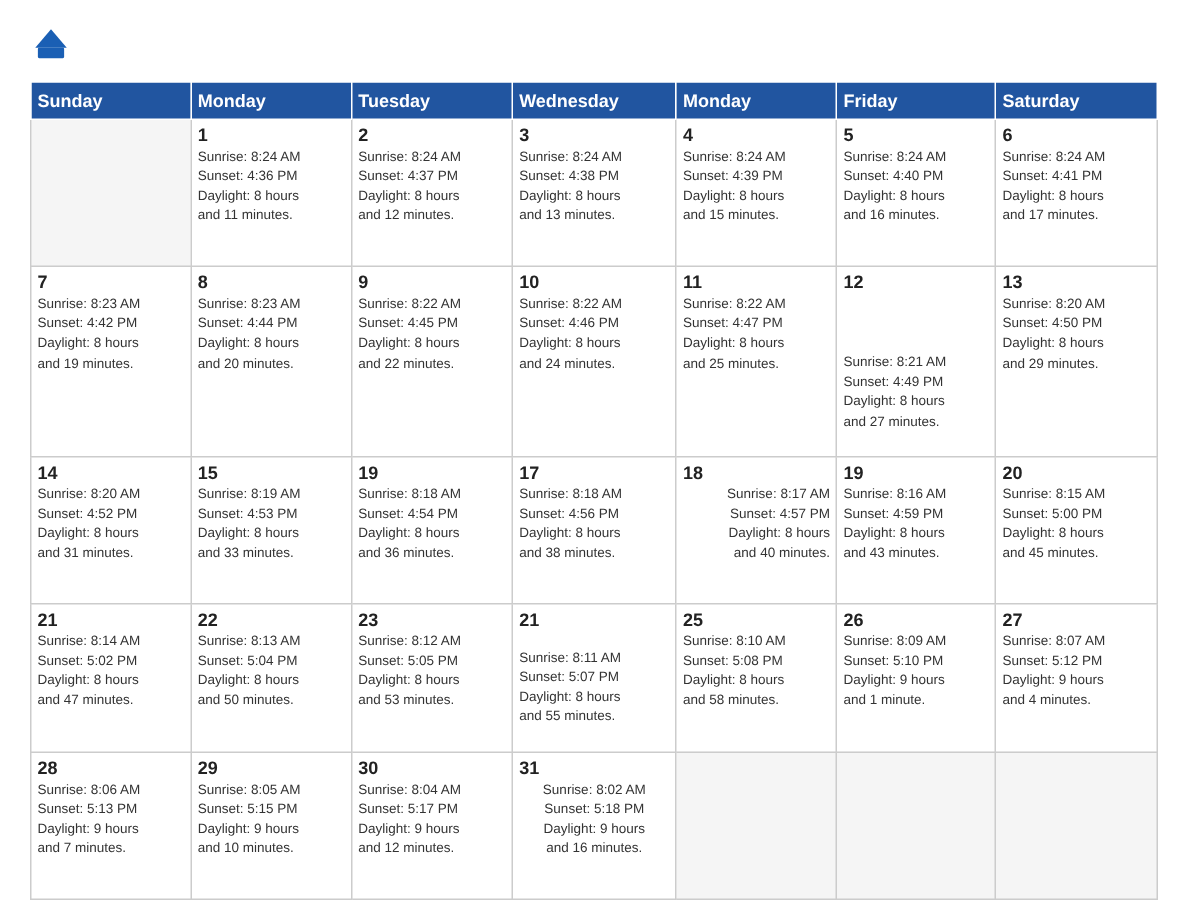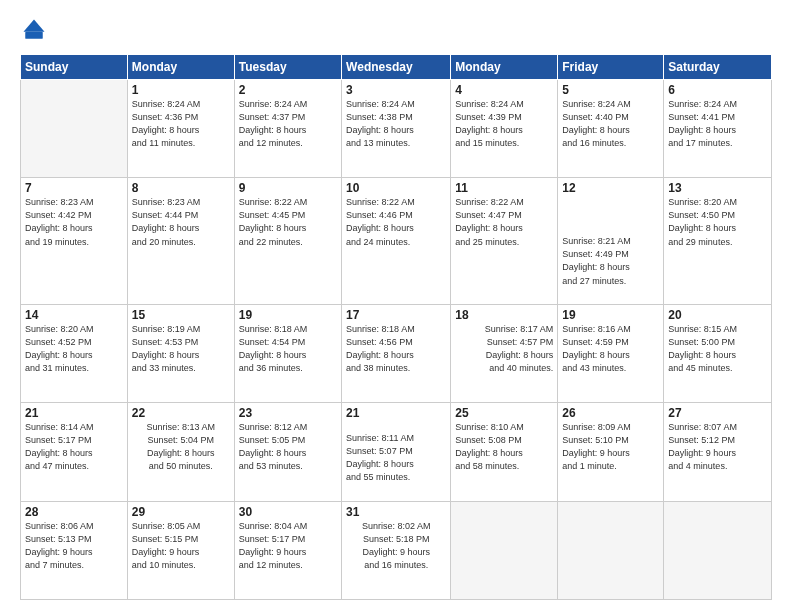--- a/index.html
+++ b/index.html
@@ -272,27 +272,27 @@
             <div class="day-info" style="white-space: pre-line;">Sunrise: 8:15 AM
 Sunset: 5:00 PM
 Daylight: 8 hours
 and 45 minutes.</div>
           </td>
         </tr>
         <tr>
           <td>
             <span class="day-num">21</span>
             <div class="day-info" style="white-space: pre-line;">Sunrise: 8:14 AM
-Sunset: 5:17 PM
+Sunset: 5:02 PM
 Daylight: 8 hours
 and 47 minutes.</div>
           </td>
           <td>
             <span class="day-num">22</span>
-            <div class="day-info" style="white-space: pre-line; text-align: center;">Sunrise: 8:13 AM
+            <div class="day-info" style="white-space: pre-line;">Sunrise: 8:13 AM
 Sunset: 5:04 PM
 Daylight: 8 hours
 and 50 minutes.</div>
           </td>
           <td>
             <span class="day-num">23</span>
             <div class="day-info" style="white-space: pre-line;">Sunrise: 8:12 AM
 Sunset: 5:05 PM
 Daylight: 8 hours
 and 53 minutes.</div>

